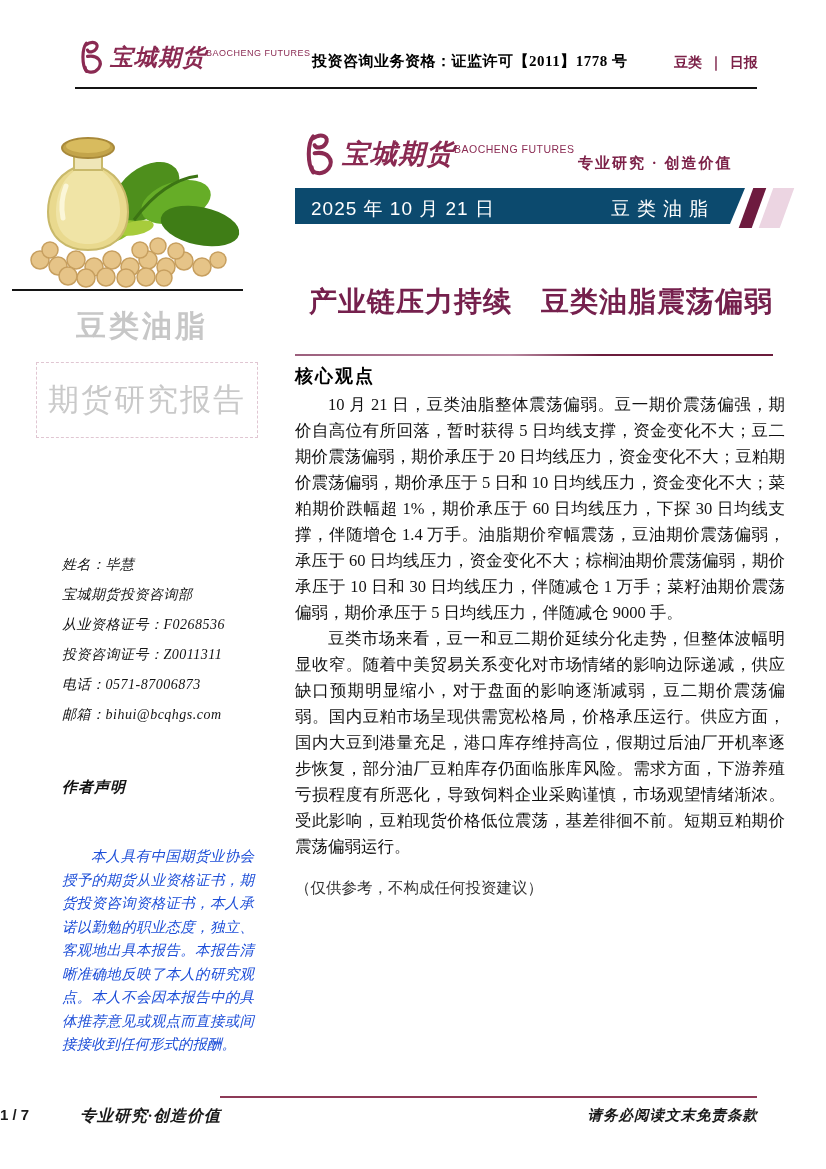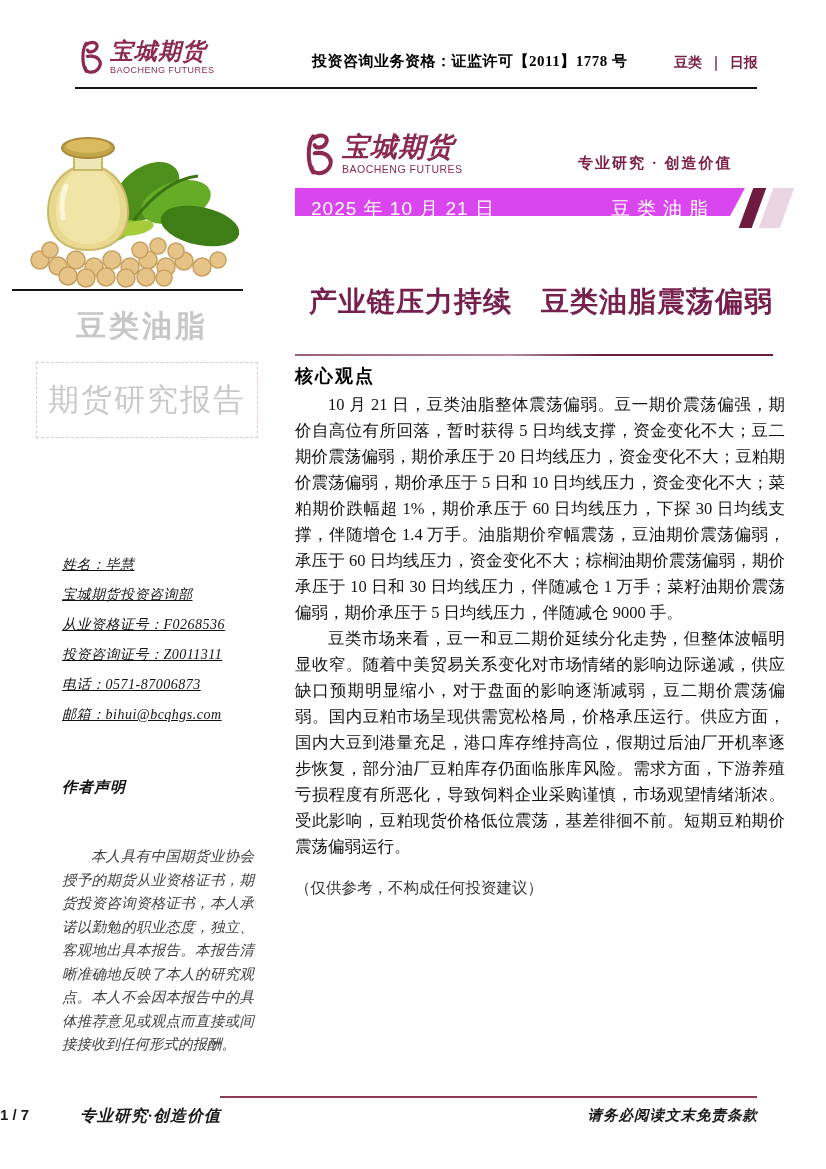--- a/index.html
+++ b/index.html
@@ -5,21 +5,21 @@
   * { margin:0; padding:0; box-sizing:border-box; }
   html,body { background:#ffffff; }
   .page {
     position:relative; width:826px; height:1169px; margin:0 auto;
     background:#ffffff; overflow:hidden;
     font-family:"Liberation Serif", serif; color:#1a1a1a;
   }
   
   .logo { position:absolute; display:flex; align-items:center; gap:4px; }
   .logo-b-svg { flex:0 0 auto; }
-  .logo-txt { display:flex; flex-direction:column; line-height:1; }
+  .logo-txt { display:flex; flex-direction:row; line-height:1; }
   .logo-cn { font-family:"Liberation Serif", serif; font-style:italic; font-weight:bold; color:#8a2a52; letter-spacing:1px; }
   .logo-en { font-family:"Liberation Sans", sans-serif; color:#8a2a52; letter-spacing:0.5px; margin-top:3px; }
   .logo-small { left:76px; top:36px; }
   .logo-small .logo-cn { font-size:23px; }
   .logo-small .logo-en { font-size:9px; }
   .qualification {
     position:absolute; left:312px; top:52px;
     font-size:15px; font-weight:bold; color:#000;
     font-family:"Liberation Serif", serif; letter-spacing:0.5px;
   }
@@ -44,46 +44,46 @@
     border:1px dashed #e0c6d2;
     display:flex; align-items:center; justify-content:center;
   }
   .wm2 {
     font-family:"Liberation Sans", sans-serif; font-weight:normal;
     font-size:31px; color:#c9c9c9; letter-spacing:2px;
   }
   .contact { position:absolute; left:62px; top:550px; width:210px; }
   .contact-line {
     font-family:"Liberation Serif", serif; font-style:italic;
-    font-size:14px; color:#111; line-height:30px; letter-spacing:0.5px; white-space:nowrap;text-decoration:underline;
+    font-size:14px; color:#111; line-height:30px; letter-spacing:0.5px; white-space:nowrap;
   }
   .author { position:absolute; left:62px; top:778px; width:192px; }
   .author-title {
     font-family:"Liberation Serif", serif; font-weight:bold; font-style:italic;
     font-size:15px; color:#111; margin-bottom:10px; letter-spacing:1px;
   }
   .author-body {
     font-family:"Liberation Serif", serif; font-style:italic;
-    font-size:14.5px; line-height:23.5px; color:#404040;
+    font-size:14.5px; line-height:23.5px; color:#1d4ed8;
     text-align:justify; text-indent:2em;margin-top:48px;
   }
 
   
   .logo-large { left:300px; top:128px; }
   .logo-large .logo-cn { font-size:27px; }
   .logo-large .logo-en { font-size:10.5px; }
   .slogan {
     position:absolute; left:578px; top:154px;
     font-size:15px; font-weight:bold; color:#7c2148;
     font-family:"Liberation Serif", serif; letter-spacing:2px; white-space:nowrap;
   }
   .banner { position:absolute; left:295px; top:188px; width:495px; height:40px; }
   .banner-main {
-    position:absolute; left:0; top:0; width:450px; height:28px;
-    background:#d946ef;
+    position:absolute; left:0; top:0; width:450px; height:36px;
+    background:#0c4a6e;
     clip-path:polygon(0 0, 100% 0, calc(100% - 15px) 100%, 0 100%);
     text-align:center;
   }
   .banner-date {
     position:absolute; left:16px; top:8px; color:#ffffff;
     font-family:"Liberation Sans", sans-serif; font-size:19px; letter-spacing:1px;
   }
   .banner-section {
     position:absolute; left:316px; top:8px; color:#ffffff;
     font-family:"Liberation Serif", serif; font-size:19px; letter-spacing:7px; white-space:nowrap;

